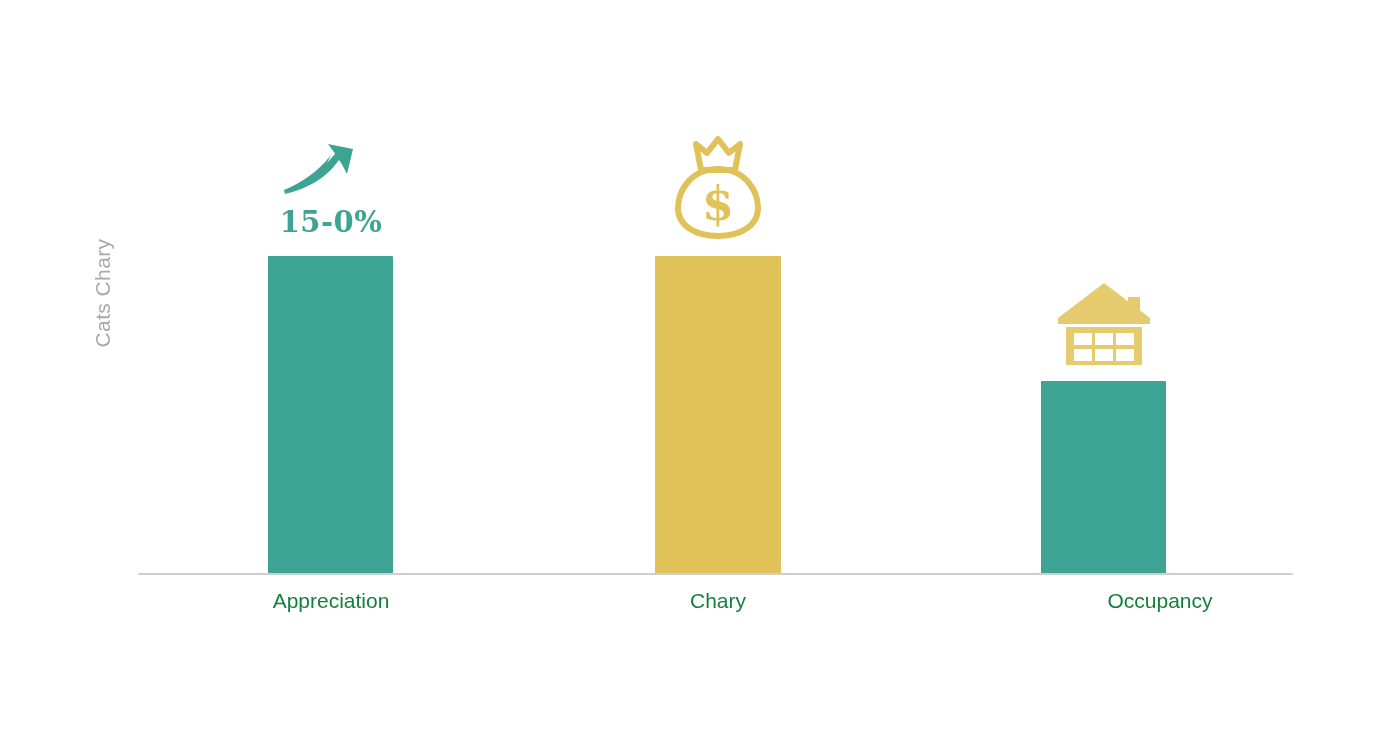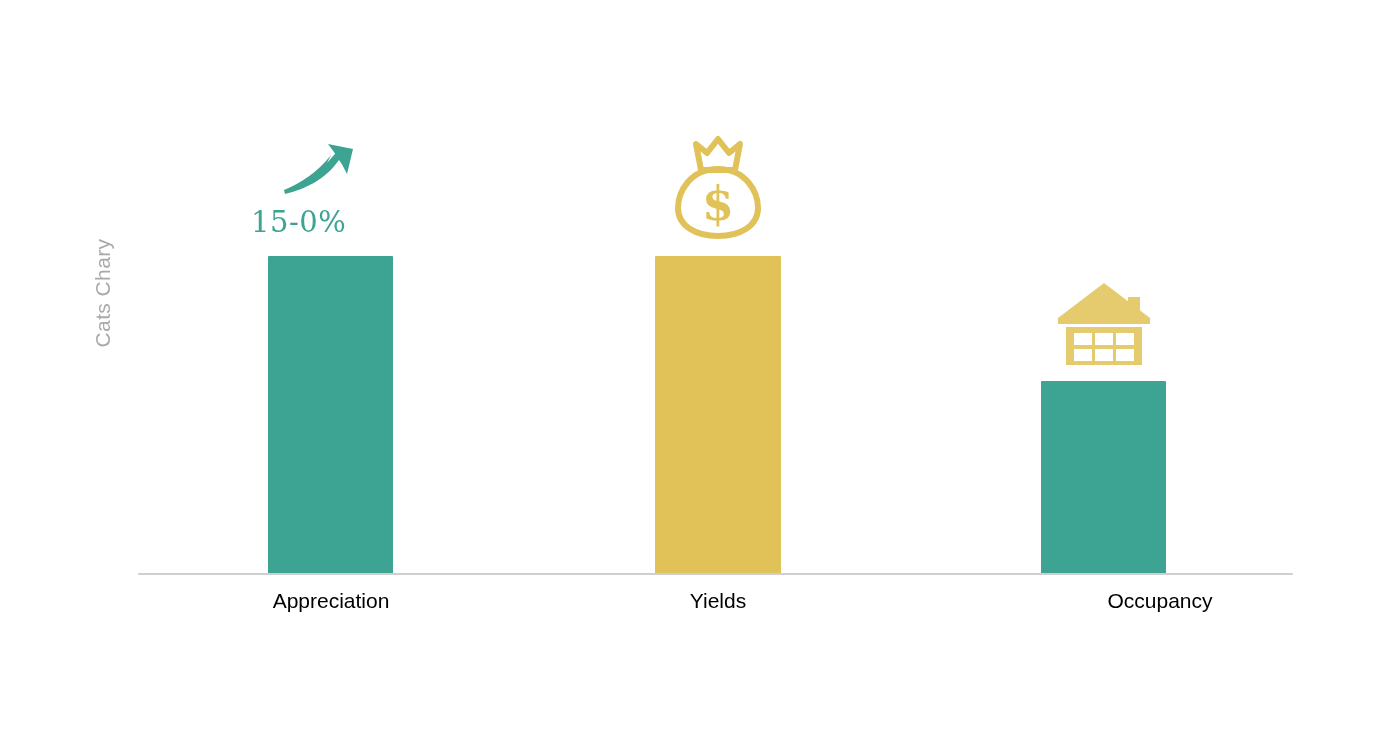--- a/index.html
+++ b/index.html
@@ -59,31 +59,31 @@
     position: absolute;
     border-radius: 1px;
   }
 
   
   .cat-label {
     position: absolute;
     top: 589px;
     text-align: center;
     font-size: 21px;
-    color: #000000;
+    color: #15803d;
     white-space: nowrap;
   }
 
   
   .value-label {
     position: absolute;
-    text-align: left;
+    text-align: center;
     font-family: "DejaVu Serif", serif;
     font-size: 29px;
-    font-weight: normal;
+    font-weight: bold;
     letter-spacing: 0.5px;
     white-space: nowrap;
   }
 
   
   .icon-wrap {
     position: absolute;
     display: block;
   }
   .icon-wrap svg { display: block; }
@@ -121,21 +121,21 @@
       <path d="M27 34 L 22 8 L 33 17 L 44 3 L 55 17 L 66 8 L 61 34 Z" fill="none" stroke="#e0c259" stroke-width="6" stroke-linejoin="round"></path>
 
       <text x="44" y="84" text-anchor="middle" font-family="DejaVu Serif, serif" font-size="46" font-weight="bold" fill="#e0c259">$</text>
     </svg>
   </span>
 
   <div class="value-label" style="left:638px; top:205px; width:160px; color:#e0c259;"></div>
 
   <div class="bar" style="left:655px; top:256px; width:126px; height:318px; background:#e0c259;"></div>
 
-  <div class="cat-label" style="left:638px; width:160px;">Yields</div>
+  <div class="cat-label" style="left:638px; width:160px;">Chary</div>
 
   <span class="icon-wrap" style="left:1058px; top:283px; width:92px; height:82px;">
     <svg width="92" height="82" viewBox="0 0 92 82">
 
       <path d="M46 0 L 92 35 L 92 41 L 0 41 L 0 35 Z" fill="#e6cb6e"></path>
 
       <path d="M70 14 L 82 14 L 82 30 L 70 30 Z" fill="#e6cb6e"></path>
 
       <rect x="8" y="44" width="76" height="38" fill="#e6cb6e"></rect>
 

